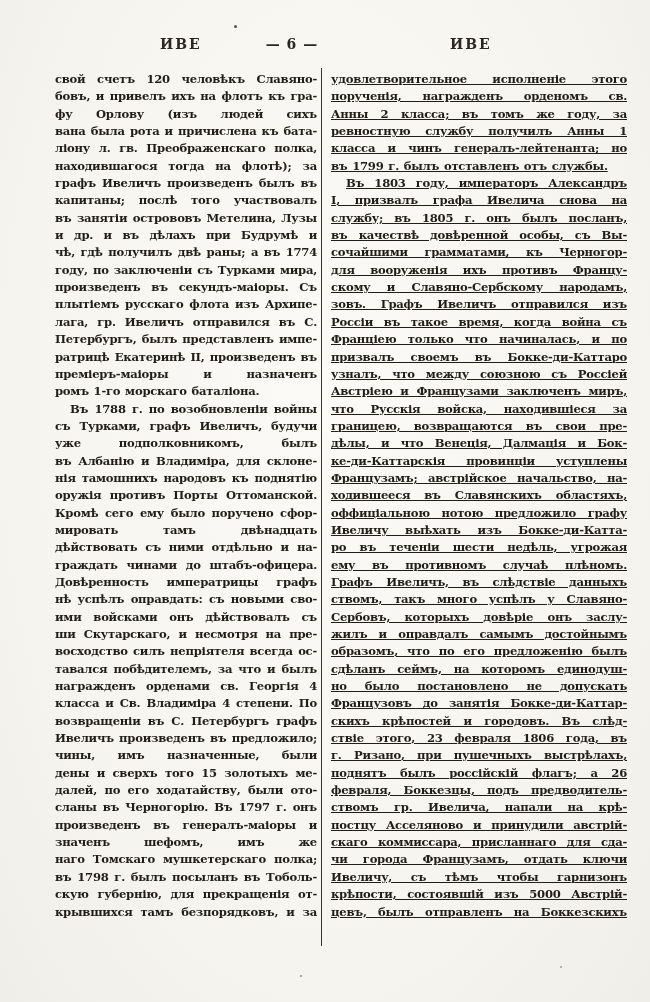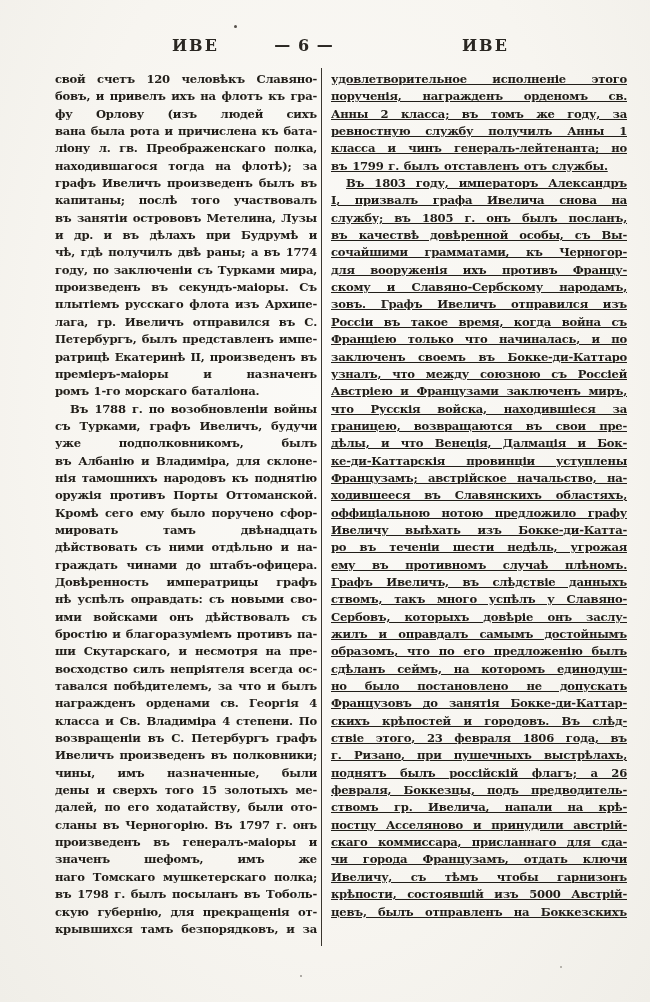--- a/index.html
+++ b/index.html
@@ -9,21 +9,21 @@
     width:650px;height:1002px;
     margin:0 auto;
     background:
       radial-gradient(ellipse at 50% 40%, #fbfaf7 0%, #f7f5f0 60%, #f0eee8 100%);
     font-family:"DejaVu Serif","Liberation Serif",serif;
     color:#211e19;
     overflow:hidden;
   }
   .running-header{
     position:absolute;top:36px;left:0;right:0;height:20px;
-    font-weight:bold;font-size:16px;letter-spacing:2px;color:#2a2722;margin-left:12px;
+    font-weight:bold;font-size:14px;letter-spacing:2px;color:#2a2722;
   }
   .hdr-word{position:absolute;top:0;}
   .hdr-left{left:160px;}
   .hdr-right{left:450px;}
   .hdr-page{left:252px;width:80px;text-align:center;letter-spacing:1px;}
   .column{
     position:absolute;top:71px;
     font-size:11.6px;font-weight:bold;
     line-height:17.35px;letter-spacing:-0.25px;
     word-spacing:1px;
@@ -84,28 +84,27 @@
       <div class="line">въ Албанію и Владиміра, для склоне-</div>
       <div class="line">нія тамошнихъ народовъ къ поднятію</div>
       <div class="line">оружія противъ Порты Оттоманской.</div>
       <div class="line">Кромѣ сего ему было поручено сфор-</div>
       <div class="line">мировать тамъ двѣнадцать баталіоновъ,</div>
       <div class="line">дѣйствовать съ ними отдѣльно и на-</div>
       <div class="line">граждать чинами до штабъ-офицера.</div>
       <div class="line">Довѣренность императрицы графъ впол-</div>
       <div class="line">нѣ успѣлъ оправдать: съ новыми сво-</div>
       <div class="line">ими войсками онъ дѣйствовалъ съ хра-</div>
-      <div class="line">бростію и благоразуміемъ противъ па-</div>
       <div class="line">ши Скутарскаго, и несмотря на пре-</div>
       <div class="line">восходство силъ непріятеля всегда ос-</div>
       <div class="line">тавался побѣдителемъ, за что и былъ</div>
       <div class="line">награжденъ орденами св. Георгія 4</div>
       <div class="line">класса и Св. Владиміра 4 степени. По</div>
       <div class="line">возвращеніи въ С. Петербургъ графъ</div>
-      <div class="line">Ивеличъ произведенъ въ полковники;</div>
+      <div class="line">Ивеличъ произведенъ въ предложило;</div>
       <div class="line">чины, имъ назначенные, были утверж-</div>
       <div class="line">дены и сверхъ того 15 золотыхъ ме-</div>
       <div class="line">далей, по его ходатайству, были ото-</div>
       <div class="line">сланы въ Черногорію. Въ 1797 г. онъ</div>
       <div class="line">произведенъ въ генералъ-маіоры и на-</div>
       <div class="line">значенъ шефомъ, имъ же сформирован-</div>
       <div class="line">наго Томскаго мушкетерскаго полка;</div>
       <div class="line">въ 1798 г. былъ посыланъ въ Тоболь-</div>
       <div class="line">скую губернію, для прекращенія от-</div>
       <div class="line">крывшихся тамъ безпорядковъ, и за</div>
@@ -121,21 +120,21 @@
       <div class="line indent">Въ 1803 году, императоръ Александръ</div>
       <div class="line">I, призвалъ графа Ивелича снова на</div>
       <div class="line">службу; въ 1805 г. онъ былъ посланъ,</div>
       <div class="line">въ качествѣ довѣренной особы, съ Вы-</div>
       <div class="line">сочайшими грамматами, къ Черногор-</div>
       <div class="line">для вооруженія ихъ противъ Францу-</div>
       <div class="line">скому и Славяно-Сербскому народамъ,</div>
       <div class="line">зовъ. Графъ Ивеличъ отправился изъ</div>
       <div class="line">Россіи въ такое время, когда война съ</div>
       <div class="line">Франціею только что начиналась, и по</div>
-      <div class="line">заключенъ своемъ въ Бокке-ди-Каттаро</div>
+      <div class="line">призвалъ своемъ въ Бокке-ди-Каттаро</div>
       <div class="line">узналъ, что между союзною съ Россіей</div>
       <div class="line">Австріею и Французами заключенъ миръ,</div>
       <div class="line">что Русскія войска, находившіеся за</div>
       <div class="line">границею, возвращаются въ свои пре-</div>
       <div class="line">дѣлы, и что Венеція, Далмація и Бок-</div>
       <div class="line">ке-ди-Каттарскія провинціи уступлены</div>
       <div class="line">Французамъ; австрійское начальство, на-</div>
       <div class="line">ходившееся въ Славянскихъ областяхъ,</div>
       <div class="line">оффиціальною нотою предложило графу</div>
       <div class="line">Ивеличу выѣхать изъ Бокке-ди-Катта-</div>

